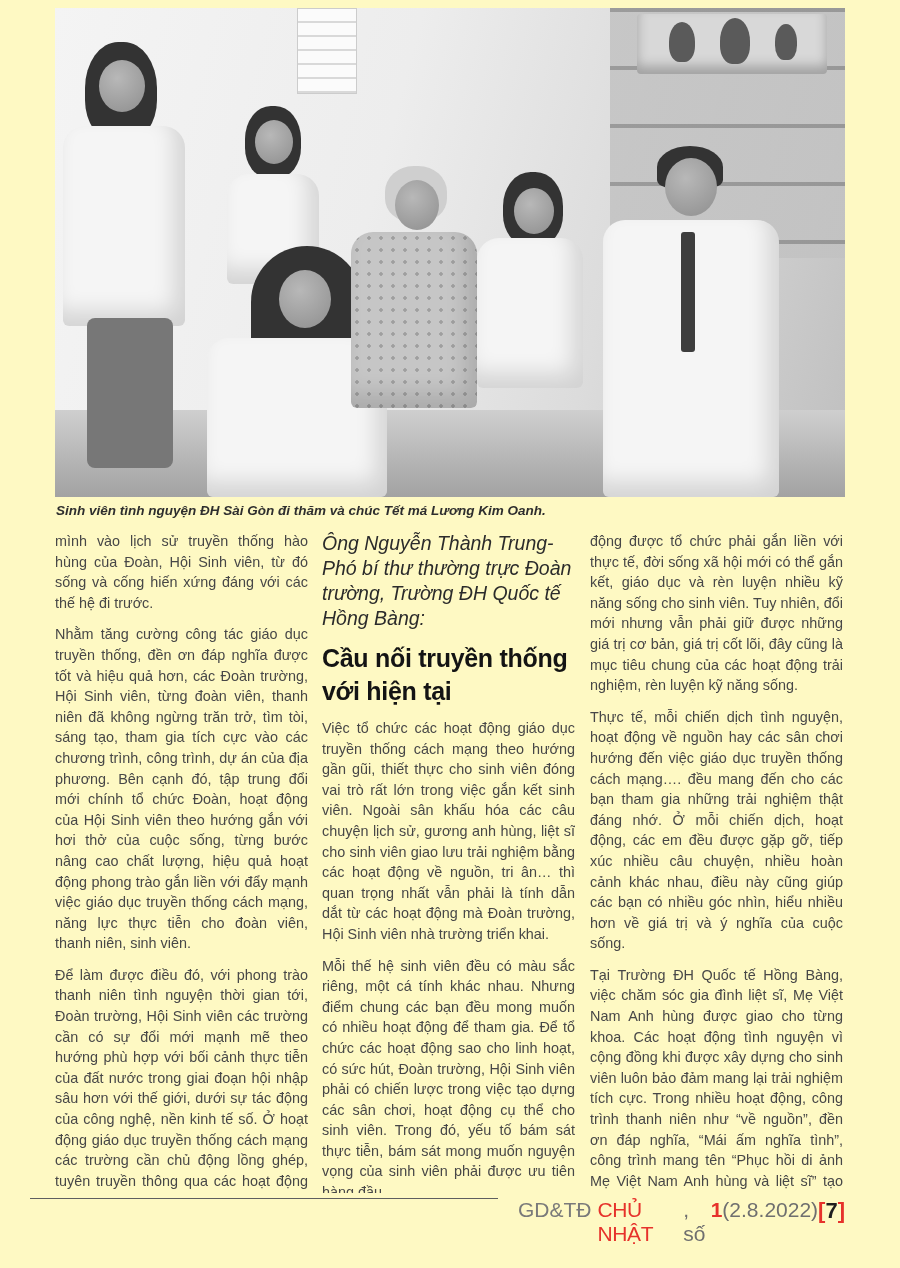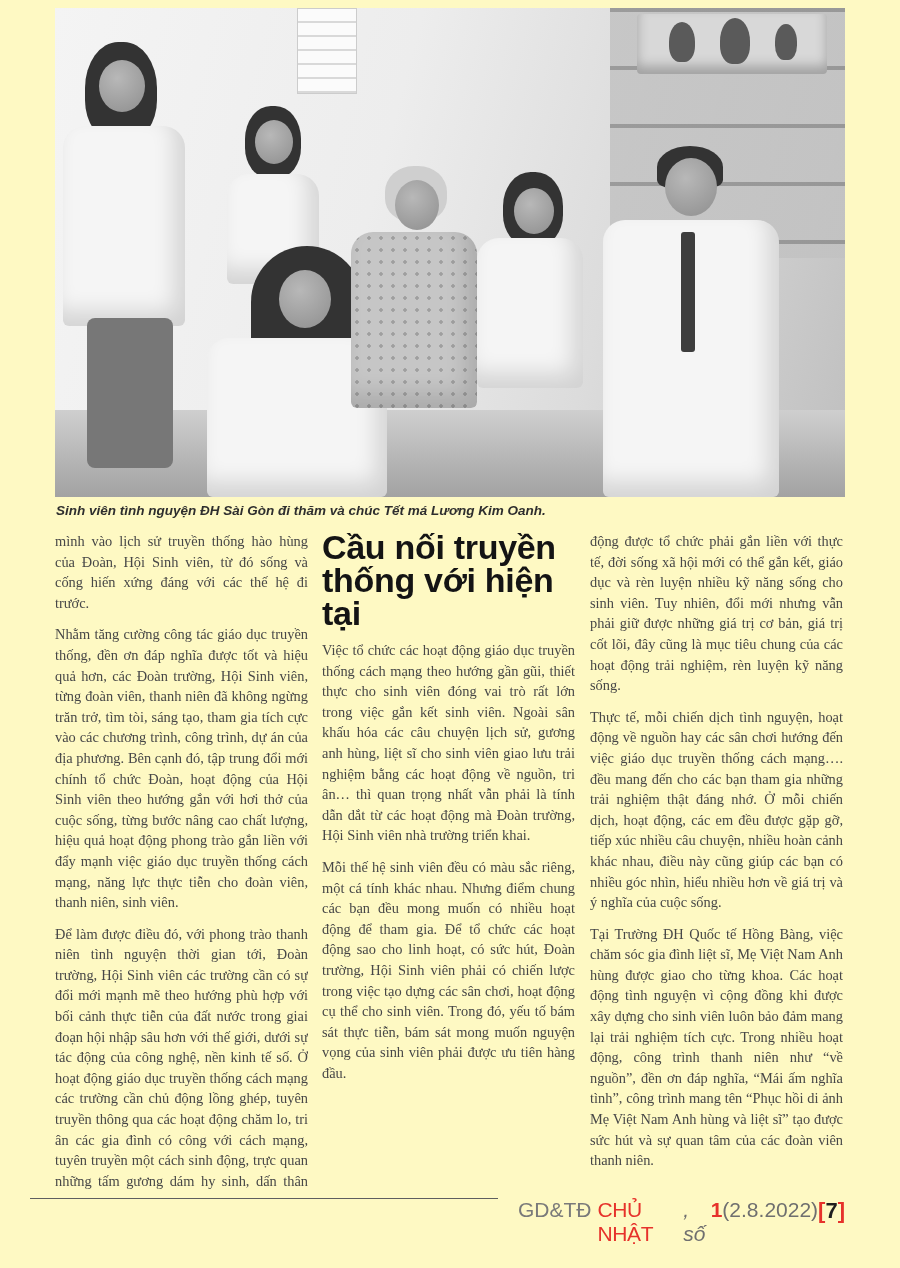--- a/index.html
+++ b/index.html
@@ -28,37 +28,37 @@
   .torso{background:#f5f5f5;border-radius:22px 22px 6px 6px;box-shadow:inset -10px -14px 22px rgba(0,0,0,.14);}
   .pants{background:#777777;border-radius:8px;}
 
   
   .caption{position:absolute;left:56px;top:502px;width:789px;margin:0;
     font-size:13.5px;line-height:17px;font-style:italic;font-weight:bold;color:#2e2e2e;}
 
   
   .col{position:absolute;top:531px;width:253px;height:662px;overflow:hidden;
     font-size:14.4px;line-height:20.6px;text-align:justify;color:#474747;}
-  .col p{margin:0 0 11px 0;font-family:Liberation Serif, serif;}
+  .col p{margin:0 0 11px 0;}
   .col1{left:55px;}
   .col2{left:322px;}
   .col3{left:590px;}
 
   .kicker{font-size:19.5px;line-height:25px;font-style:italic;font-weight:500;
     color:#2b2b2b;text-align:left;margin:0 0 8px 0;}
-  .headline{font-size:34px;line-height:33px;font-weight:bold;color:#141414;
+  .headline{font-size:25px;line-height:33px;font-weight:bold;color:#141414;
     text-align:left;margin:0 0 10px 0;letter-spacing:-.3px;}
 
   
   .footer{position:absolute;left:30px;top:1198px;width:815px;height:30px;
     display:flex;align-items:flex-start;font-size:21px;color:#6f6f6f;}
   .f-rule{flex:0 0 auto;width:468px;height:1px;background:#5f5f5f;margin-right:20px;}
   .f-edition{color:#7a7a7a;}
   .f-masthead{color:#e6322b;font-weight:normal;letter-spacing:-.4px;margin-left:6px;}
-  .f-issue-label{color:#6f6f6f;font-style:italic;}
+  .f-issue-label{color:#6f6f6f;}
   .f-issue-number{color:#e6322b;font-weight:bold;}
   .f-issue-date{color:#6f6f6f;}
   .f-page{margin-left:auto;font-size:22px;font-weight:bold;}
   .f-bracket{color:#e6322b;}
   .f-pagenum{color:#1f1f1f;}
 </style>
 </head>
 <body>
 
 <div class="page">
@@ -101,20 +101,21 @@
 
   <p class="caption">Sinh viên tình nguyện ĐH Sài Gòn đi thăm và chúc Tết má Lương Kim Oanh.</p>
 
   <div class="col col1">
     <p>mình vào lịch sử truyền thống hào hùng của Đoàn, Hội Sinh viên, từ đó sống và cống hiến xứng đáng với các thế hệ đi trước.</p>
     <p>Nhằm tăng cường công tác giáo dục truyền thống, đền ơn đáp nghĩa được tốt và hiệu quả hơn, các Đoàn trường, Hội Sinh viên, từng đoàn viên, thanh niên đã không ngừng trăn trở, tìm tòi, sáng tạo, tham gia tích cực vào các chương trình, công trình, dự án của địa phương. Bên cạnh đó, tập trung đổi mới chính tổ chức Đoàn, hoạt động của Hội Sinh viên theo hướng gắn với hơi thở của cuộc sống, từng bước nâng cao chất lượng, hiệu quả hoạt động phong trào gắn liền với đẩy mạnh việc giáo dục truyền thống cách mạng, năng lực thực tiễn cho đoàn viên, thanh niên, sinh viên.</p>
     <p>Để làm được điều đó, với phong trào thanh niên tình nguyện thời gian tới, Đoàn trường, Hội Sinh viên các trường cần có sự đổi mới mạnh mẽ theo hướng phù hợp với bối cảnh thực tiễn của đất nước trong giai đoạn hội nhập sâu hơn với thế giới, dưới sự tác động của công nghệ, nền kinh tế số. Ở hoạt động giáo dục truyền thống cách mạng các trường cần chủ động lồng ghép, tuyên truyền thông qua các hoạt động chăm lo, tri ân các gia đình có công với cách mạng, tuyên truyền một cách sinh động, trực quan những tấm gương dám hy sinh, dấn thân cho xã hội, cộng đồng để lan tỏa tinh thần đẹp.</p>
   </div>
 
   <div class="col col2">
+    <p class="kicker">Ông Nguyễn Thành Trung- Phó bí thư thường trực Đoàn trường, Trường ĐH Quốc tế Hồng Bàng:</p>
     <h2 class="headline">Cầu nối truyền thống với hiện tại</h2>
     <p>Việc tổ chức các hoạt động giáo dục truyền thống cách mạng theo hướng gần gũi, thiết thực cho sinh viên đóng vai trò rất lớn trong việc gắn kết sinh viên. Ngoài sân khấu hóa các câu chuyện lịch sử, gương anh hùng, liệt sĩ cho sinh viên giao lưu trải nghiệm bằng các hoạt động về nguồn, tri ân… thì quan trọng nhất vẫn phải là tính dẫn dắt từ các hoạt động mà Đoàn trường, Hội Sinh viên nhà trường triển khai.</p>
     <p>Mỗi thế hệ sinh viên đều có màu sắc riêng, một cá tính khác nhau. Nhưng điểm chung các bạn đều mong muốn có nhiều hoạt động để tham gia. Để tổ chức các hoạt động sao cho linh hoạt, có sức hút, Đoàn trường, Hội Sinh viên phải có chiến lược trong việc tạo dựng các sân chơi, hoạt động cụ thể cho sinh viên. Trong đó, yếu tố bám sát thực tiễn, bám sát mong muốn nguyện vọng của sinh viên phải được ưu tiên hàng đầu.</p>
 
   </div>
 
   <div class="col col3">
     <p>động được tổ chức phải gắn liền với thực tế, đời sống xã hội mới có thể gắn kết, giáo dục và rèn luyện nhiều kỹ năng sống cho sinh viên. Tuy nhiên, đổi mới nhưng vẫn phải giữ được những giá trị cơ bản, giá trị cốt lõi, đây cũng là mục tiêu chung của các hoạt động trải nghiệm, rèn luyện kỹ năng sống.</p>
     <p>Thực tế, mỗi chiến dịch tình nguyện, hoạt động về nguồn hay các sân chơi hướng đến việc giáo dục truyền thống cách mạng…. đều mang đến cho các bạn tham gia những trải nghiệm thật đáng nhớ. Ở mỗi chiến dịch, hoạt động, các em đều được gặp gỡ, tiếp xúc nhiều câu chuyện, nhiều hoàn cảnh khác nhau, điều này cũng giúp các bạn có nhiều góc nhìn, hiểu nhiều hơn về giá trị và ý nghĩa của cuộc sống.</p>
     <p>Tại Trường ĐH Quốc tế Hồng Bàng, việc chăm sóc gia đình liệt sĩ, Mẹ Việt Nam Anh hùng được giao cho từng khoa. Các hoạt động tình nguyện vì cộng đồng khi được xây dựng cho sinh viên luôn bảo đảm mang lại trải nghiệm tích cực. Trong nhiều hoạt động, công trình thanh niên như “về nguồn”, đền ơn đáp nghĩa, “Mái ấm nghĩa tình”, công trình mang tên “Phục hồi di ảnh Mẹ Việt Nam Anh hùng và liệt sĩ” tạo được sức hút và sự quan tâm của các đoàn viên thanh niên.</p>

